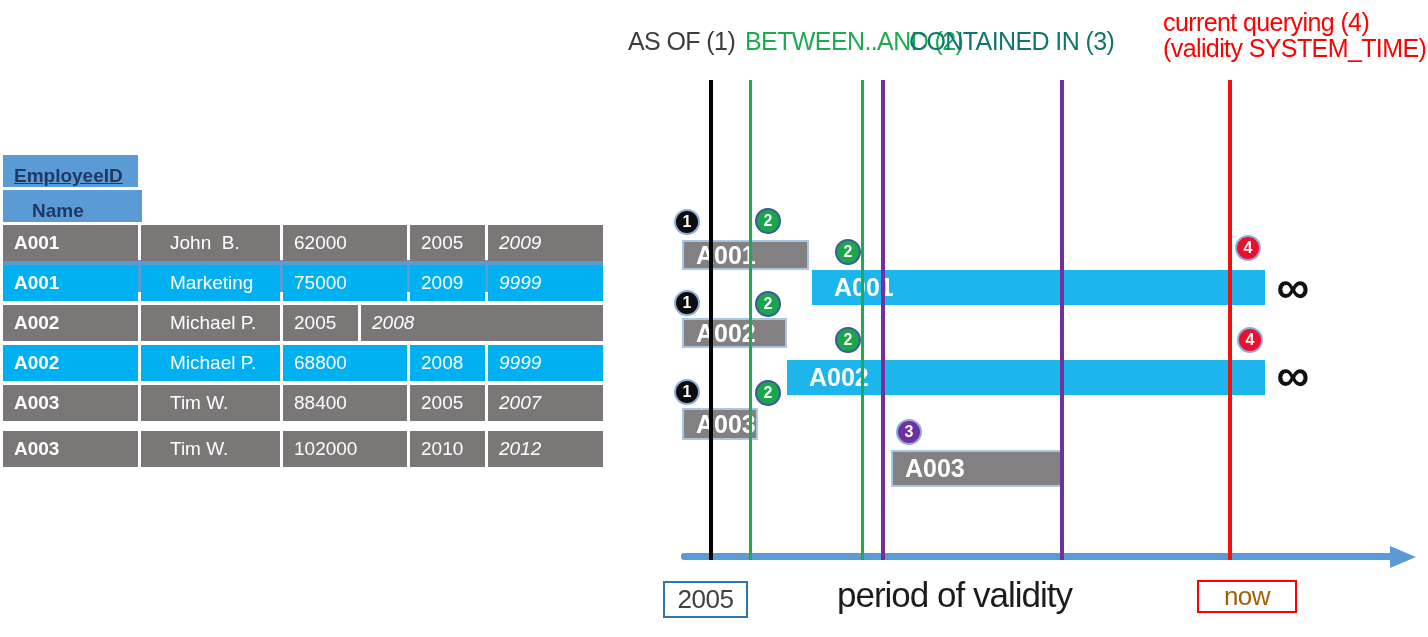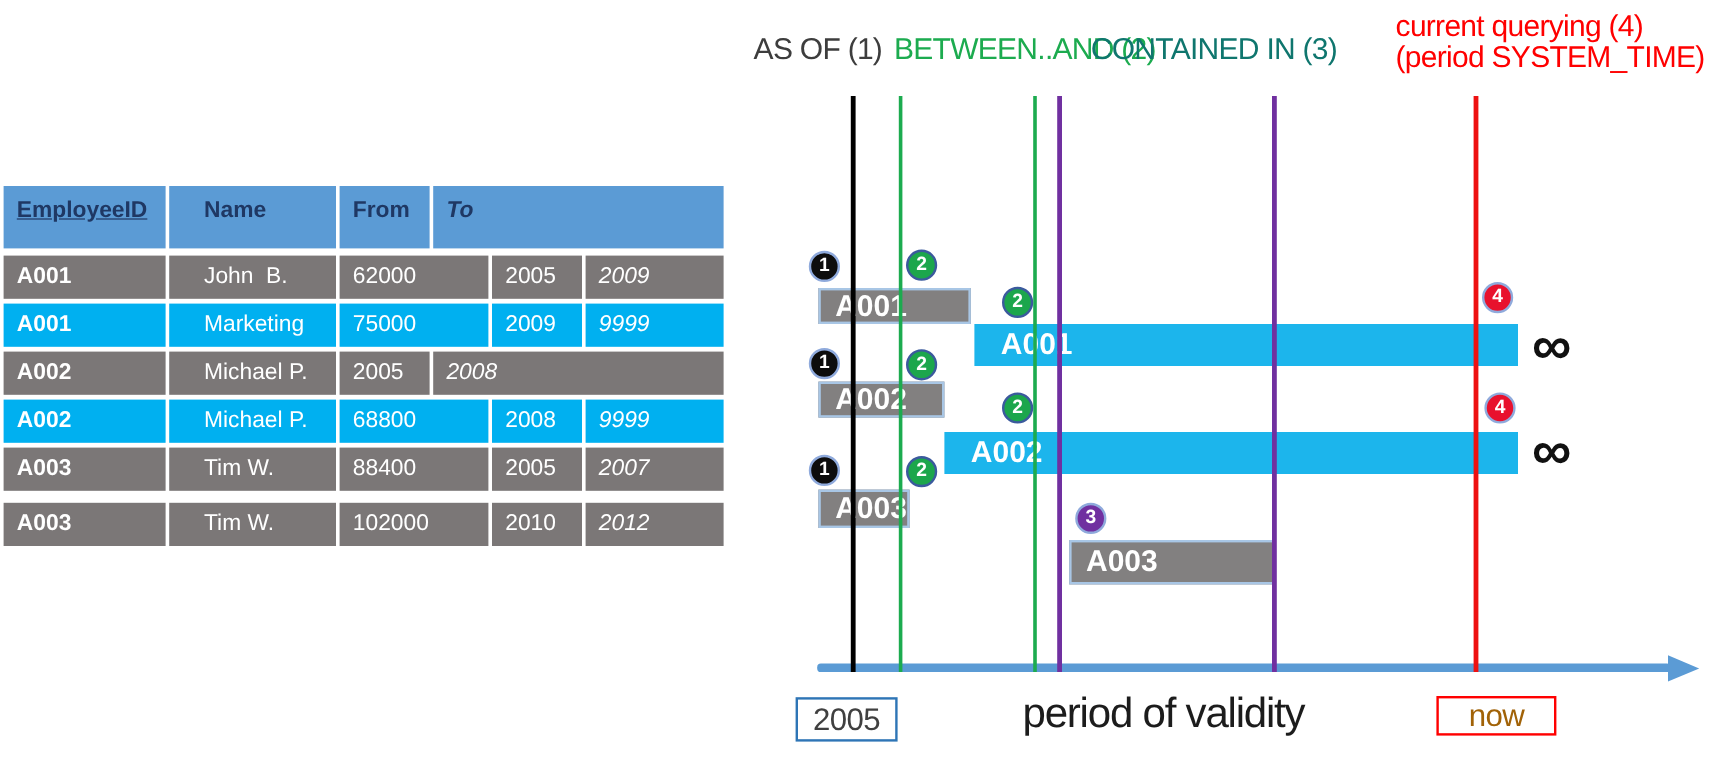--- a/index.html
+++ b/index.html
@@ -4,21 +4,21 @@
 <style>
   html,body { margin:0; padding:0; background:#ffffff; }
   .stage {
     position:relative; width:1428px; height:637px; background:#fff;
     font-family:"Liberation Sans", sans-serif; overflow:hidden;
   }
 
   
   .emp-table { position:absolute; left:3px; top:155px; width:600px; }
   .trow { display:flex; gap:3px; margin-bottom:4px; }
-  .trow.header { height:52px; margin-bottom:6px; }
+  .trow.header { height:64px; margin-bottom:6px;flex-direction:column; }
   .trow.data { height:36px; }
   .trow.gap { margin-top:10px; }
   .tcell {
     display:flex; align-items:center; padding-left:11px; box-sizing:border-box;
     font-size:19px; color:#ffffff; white-space:pre;
   }
   .trow.header .tcell {
     background:var(--header-bg); color:var(--header-text);
     font-weight:bold; align-items:flex-start; padding-top:10px;
   }
@@ -49,21 +49,21 @@
     position:absolute; transform:translate(-50%,-50%);
     font-size:46px; font-weight:bold; color:#111; z-index:2; line-height:1;
   }
 
   
   .axis-line { position:absolute; z-index:1; border-radius:3px; }
   .axis-head {
     position:absolute; width:0; height:0; z-index:1;
     border-top:11px solid transparent; border-bottom:11px solid transparent;
   }
-  .axis-label { position:absolute; left:837px; top:575px; width:250px; font-size:35px; color:#1c1c1c; text-align:right; letter-spacing:-1px; }
+  .axis-label { position:absolute; left:837px; top:575px; width:250px; font-size:35px; color:#1c1c1c; text-align:left; letter-spacing:-1px; }
   .edge-box {
     position:absolute; box-sizing:border-box; display:flex; align-items:center; justify-content:center;
     background:#fff; font-size:26px; letter-spacing:-0.5px; z-index:5;
   }
 </style>
 </head>
 <body>
 
 <div class="stage" style="--header-bg: #5b9bd5; --header-text: #1f3864; --gray-row: #7b7777; --cyan-row: #00b0f0;">
 
@@ -124,21 +124,21 @@
         <div>AS OF (1)</div>
       </div>
       <div class="legend-item" style="left: 745px; top: 28px; color: rgb(28, 171, 79);">
         <div>BETWEEN..AND (2)</div>
       </div>
       <div class="legend-item" style="left: 909px; top: 28px; color: #0f766e;">
         <div>CONTAINED IN (3)</div>
       </div>
       <div class="legend-item" style="left: 1163px; top: 9px; color: rgb(255, 0, 0);">
         <div>current querying (4)</div>
-        <div>(period SYSTEM_TIME)</div>
+        <div>(validity SYSTEM_TIME)</div>
       </div>
     </div>
 
   <div>
       <div class="vline" style="left: 709px; width: 4px; background: rgb(0, 0, 0);"></div>
       <div class="vline" style="left: 748.5px; width: 3px; background: rgb(28, 171, 79);"></div>
       <div class="vline" style="left: 860.5px; width: 3px; background: rgb(28, 171, 79);"></div>
       <div class="vline" style="left: 881px; width: 4px; background: rgb(112, 48, 160);"></div>
       <div class="vline" style="left: 1060px; width: 4px; background: rgb(112, 48, 160);"></div>
       <div class="vline" style="left: 1228px; width: 4px; background: rgb(238, 17, 17);"></div>

